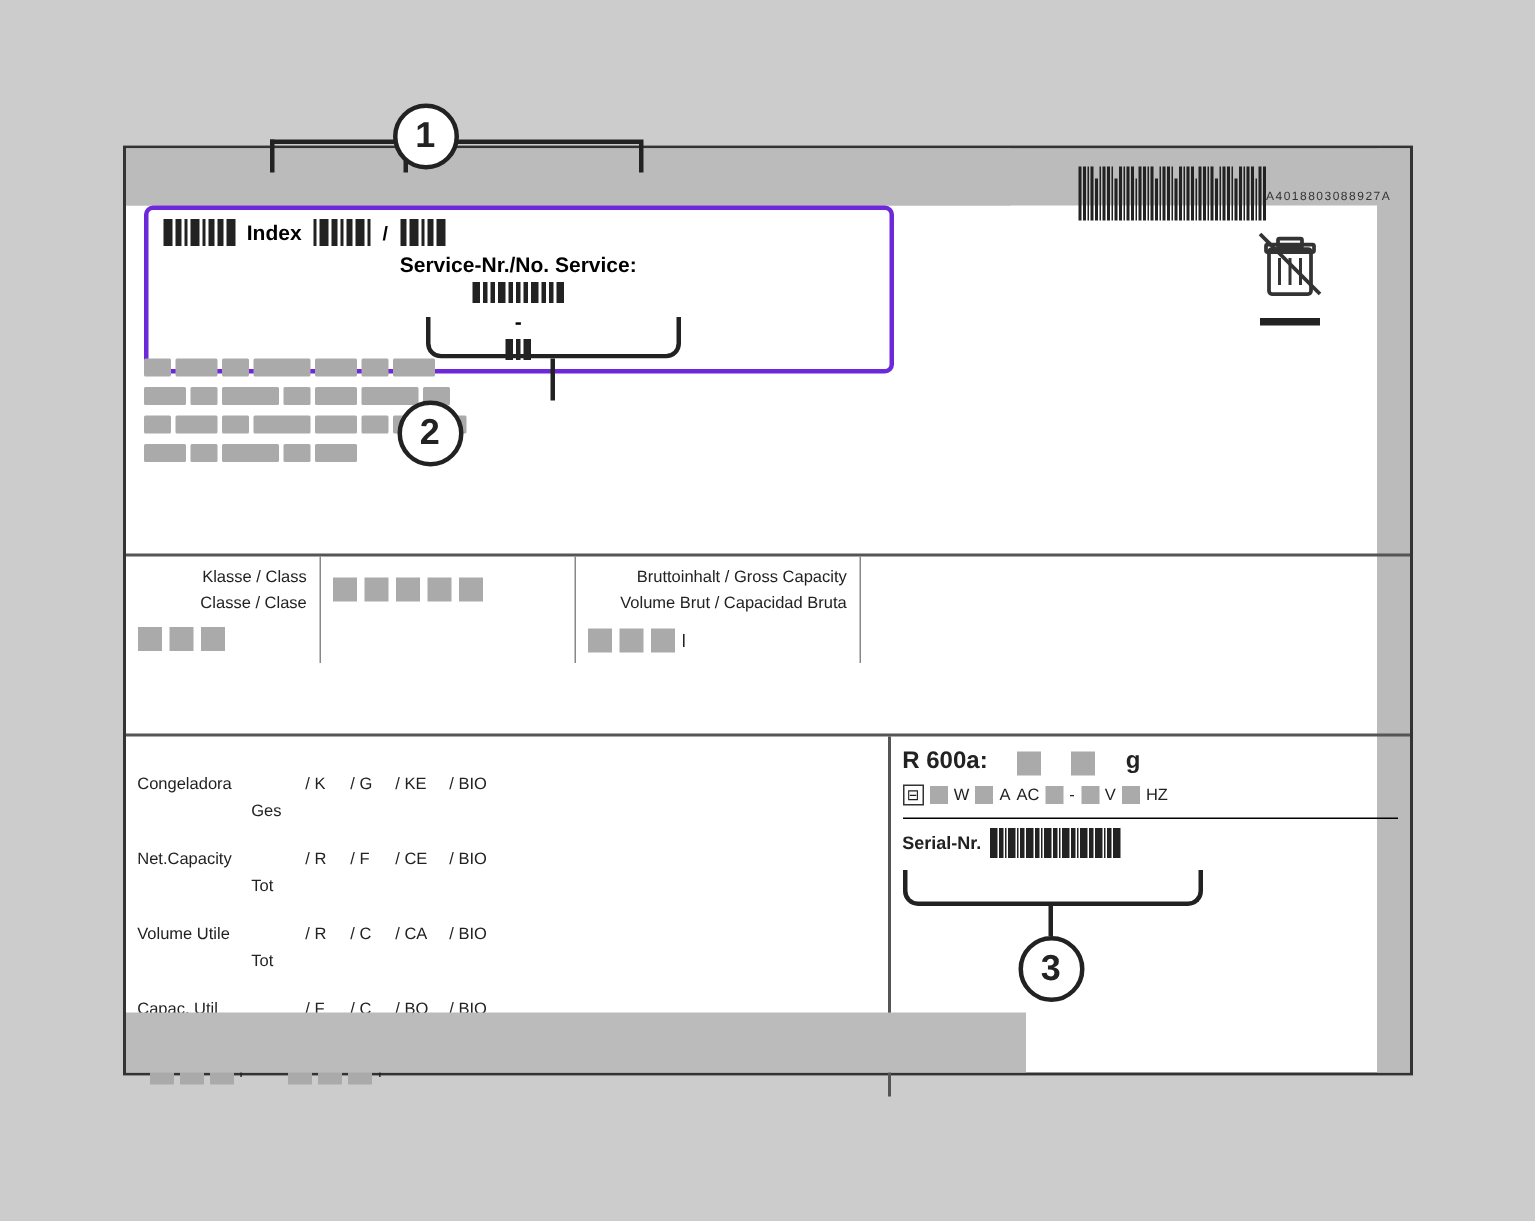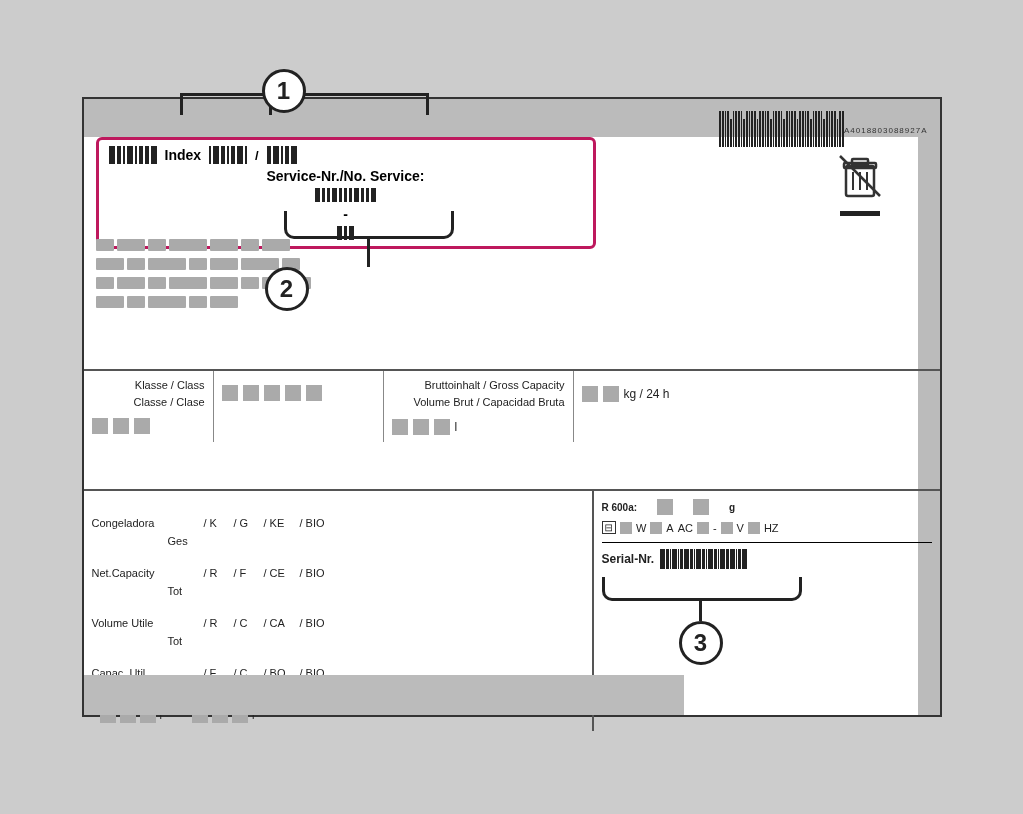--- a/index.html
+++ b/index.html
@@ -83,21 +83,21 @@
       position: absolute;
       z-index: 10;
     }
 
     
     .index-box {
       position: absolute;
       top: 38px;
       left: 12px;
       width: 500px;
-      border: 3px solid #be185d;
+      border: 3px solid #6d28d9;
       border-radius: 6px;
       padding: 6px 10px;
       background: #fff;
     }
     .index-row1 {
       display: flex;
       align-items: center;
       gap: 8px;
       font-size: 14px;
       font-weight: bold;
@@ -247,24 +247,24 @@
       padding-left: 8px;
     }
     .vol-val {
       display: flex;
       align-items: center;
       gap: 4px;
     }
 
     
     .r600-row {
-      font-size: 10px;
+      font-size: 16px;
       font-weight: bold;
       display: flex;
-      align-items: center;
+      align-items: flex-end;
       gap: 20px;
       margin-bottom: 6px;
     }
     .power-row {
       font-size: 11px;
       display: flex;
       align-items: center;
       gap: 4px;
       margin-bottom: 8px;
     }
@@ -533,25 +533,20 @@
     <div class="info-col col3">
       <div>Bruttoinhalt / Gross Capacity<br>Volume Brut / Capacidad Bruta</div>
       <div class="info-val">
         <div class="grey-sq"></div>
         <div class="grey-sq"></div>
         <div class="grey-sq"></div>
         <span>l</span>
       </div>
     </div>
     <div class="info-col col4">
-      <div class="info-val">
-        <div class="grey-sq"></div>
-        <div class="grey-sq"></div>
-        <span>kg / 24 h</span>
-      </div>
     </div>
   </div>
 
   <div class="net-table">
     <div class="net-left">
       <div class="net-rows">
         <div class="net-row">
           <span>Congeladora</span>
           <span class="sub">Ges</span>
           <span class="code">/ K</span>

